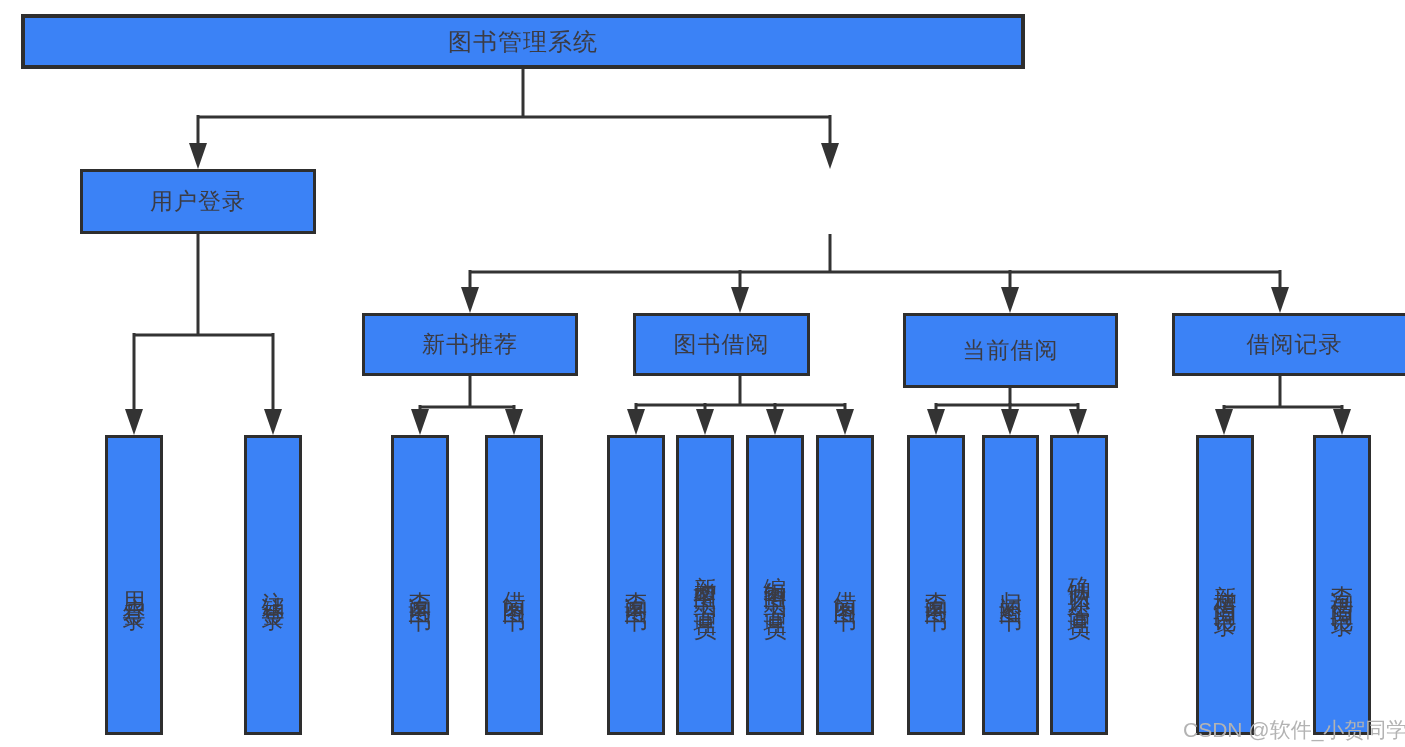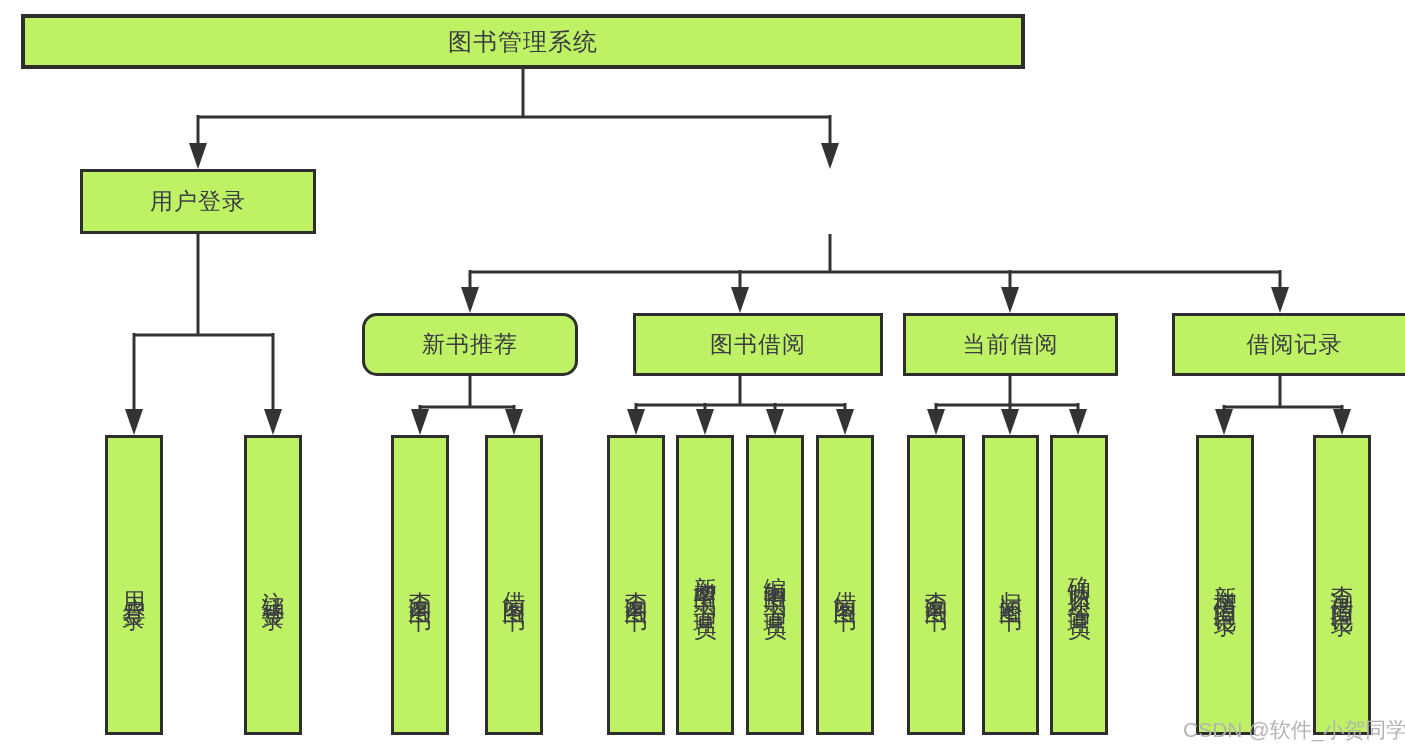--- a/index.html
+++ b/index.html
@@ -2,21 +2,21 @@
 <html><head>
 <meta charset="utf-8">
 <style>
   html,body { margin:0; padding:0; background:#ffffff; }
   #stage {
     position:relative; width:1405px; height:747px; background:#ffffff;
     font-family:"Liberation Sans", sans-serif; color:#3b3b43; overflow:hidden;
   }
   #edges { position:absolute; left:0; top:0; width:1405px; height:747px; }
   .box {
-    position:absolute; box-sizing:border-box; background:#bef264;
+    position:absolute; box-sizing:border-box; background:#3b82f6;
     border:3px solid #2e2e2e; display:flex; align-items:center; justify-content:center;
     font-size:23px; letter-spacing:1px; z-index:2; text-align:center;
   }
   .rootbox { border-width:4px; font-size:24px; }
   .vbox {
     writing-mode:vertical-rl; text-orientation:mixed;
     letter-spacing:6px; font-size:23px; line-height:1;
   }
   .watermark {
     position:absolute; left:1183px; top:716px; z-index:5;
@@ -95,27 +95,27 @@
   </svg>
 
   <div class="box rootbox" style="left:21px; top:14px; width:1004px; height:55px;">
     <span>图书管理系统</span>
   </div>
 
   <div class="box" style="left:80px; top:169px; width:236px; height:65px;">
     <span>用户登录</span>
   </div>
 
-  <div class="box" style="left:362px; top:313px; width:216px; height:63px;border-radius:15px;">
+  <div class="box" style="left:362px; top:313px; width:216px; height:63px;">
     <span>新书推荐</span>
   </div>
-  <div class="box" style="left:633px; top:313px; width:250px; height:63px;">
+  <div class="box" style="left:633px; top:313px; width:177px; height:63px;">
     <span>图书借阅</span>
   </div>
-  <div class="box" style="left:903px; top:313px; width:215px; height:63px;">
+  <div class="box" style="left:903px; top:313px; width:215px; height:75px;">
     <span>当前借阅</span>
   </div>
   <div class="box" style="left:1172px; top:313px; width:245px; height:63px;">
     <span>借阅记录</span>
   </div>
 
   <div class="box vbox" style="left:105px; top:435px; width:58px; height:300px;">
     <span>用户登录</span>
   </div>
   <div class="box vbox" style="left:244px; top:435px; width:58px; height:300px;">

